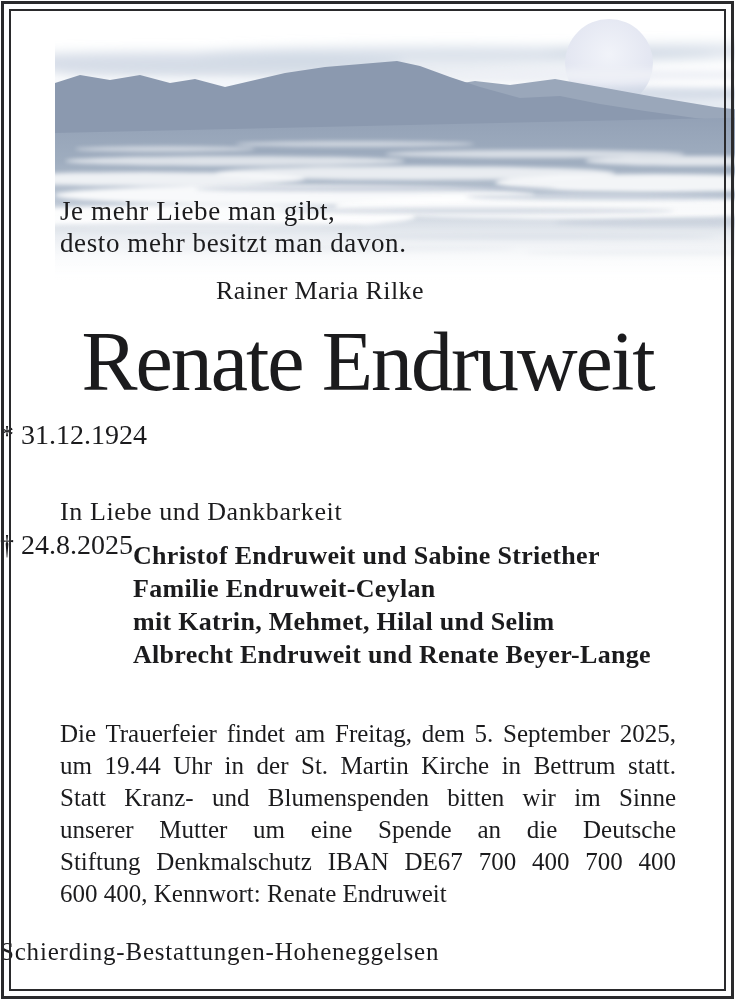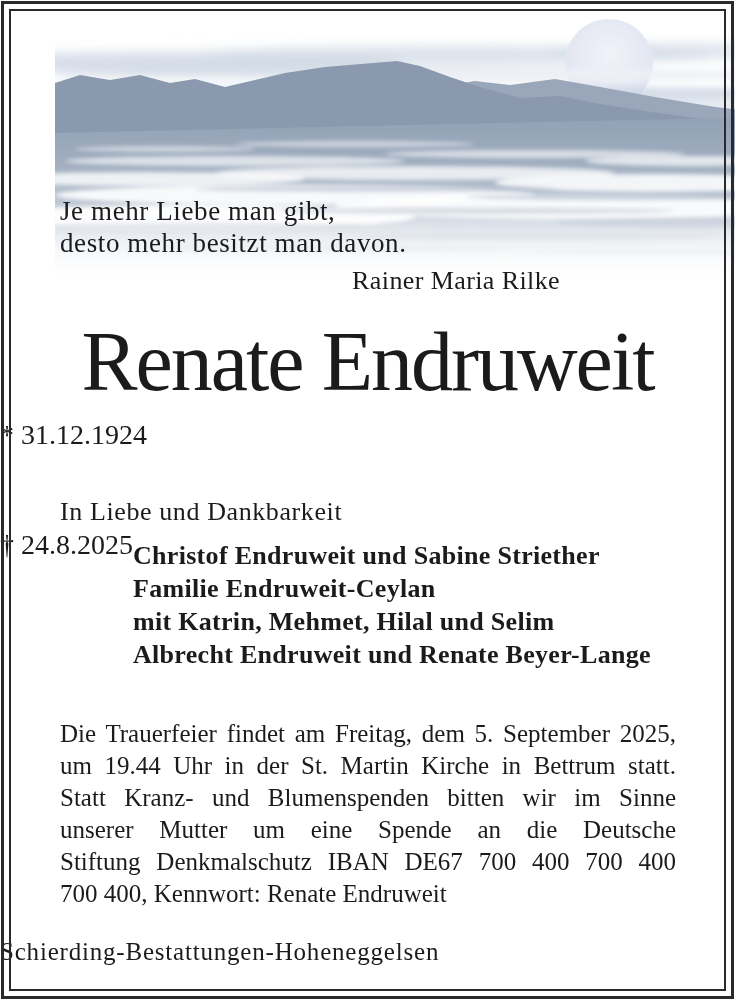--- a/index.html
+++ b/index.html
@@ -47,27 +47,26 @@
     top: 184px;
     width: 500px;
   }
   .quote-line {
     font-size: 27px;
     line-height: 32px;
     letter-spacing: 0.6px;
     white-space: nowrap;
   }
   .quote-attr {
-    margin-top: 6px;
+    margin-top: 16px;
     padding-left: 156px;
     font-size: 26px;
     line-height: 31px;
     letter-spacing: 0.4px;
     white-space: nowrap;
-    text-align: right;
   }
   .name {
     position: absolute;
     top: 320px;
     left: 0;
     width: 735px;
     text-align: center;
     font-size: 84px;
     line-height: 1;
     letter-spacing: -2px;
@@ -244,20 +243,20 @@
     <div class="family-line">mit Katrin, Mehmet, Hilal und Selim</div>
     <div class="family-line">Albrecht Endruweit und Renate Beyer-Lange</div>
   </div>
 
   <div class="announcement">
     <div class="jline">Die Trauerfeier findet am Freitag, dem 5. September 2025,</div>
     <div class="jline">um 19.44 Uhr in der St. Martin Kirche in Bettrum statt.</div>
     <div class="jline">Statt Kranz- und Blumenspenden bitten wir im Sinne</div>
     <div class="jline">unserer Mutter um eine Spende an die Deutsche</div>
     <div class="jline">Stiftung Denkmalschutz IBAN DE67 700 400 700 400</div>
-    <div class="jline last">700 400, Kennwort: Renate Endruweit</div>
+    <div class="jline last">600 400, Kennwort: Renate Endruweit</div>
   </div>
 
   <div class="funeral-home">Schierding-Bestattungen-Hoheneggelsen</div>
 
   <div class="inner-frame"></div>
   <div class="outer-frame"></div>
 </div>
 
 </body></html>

